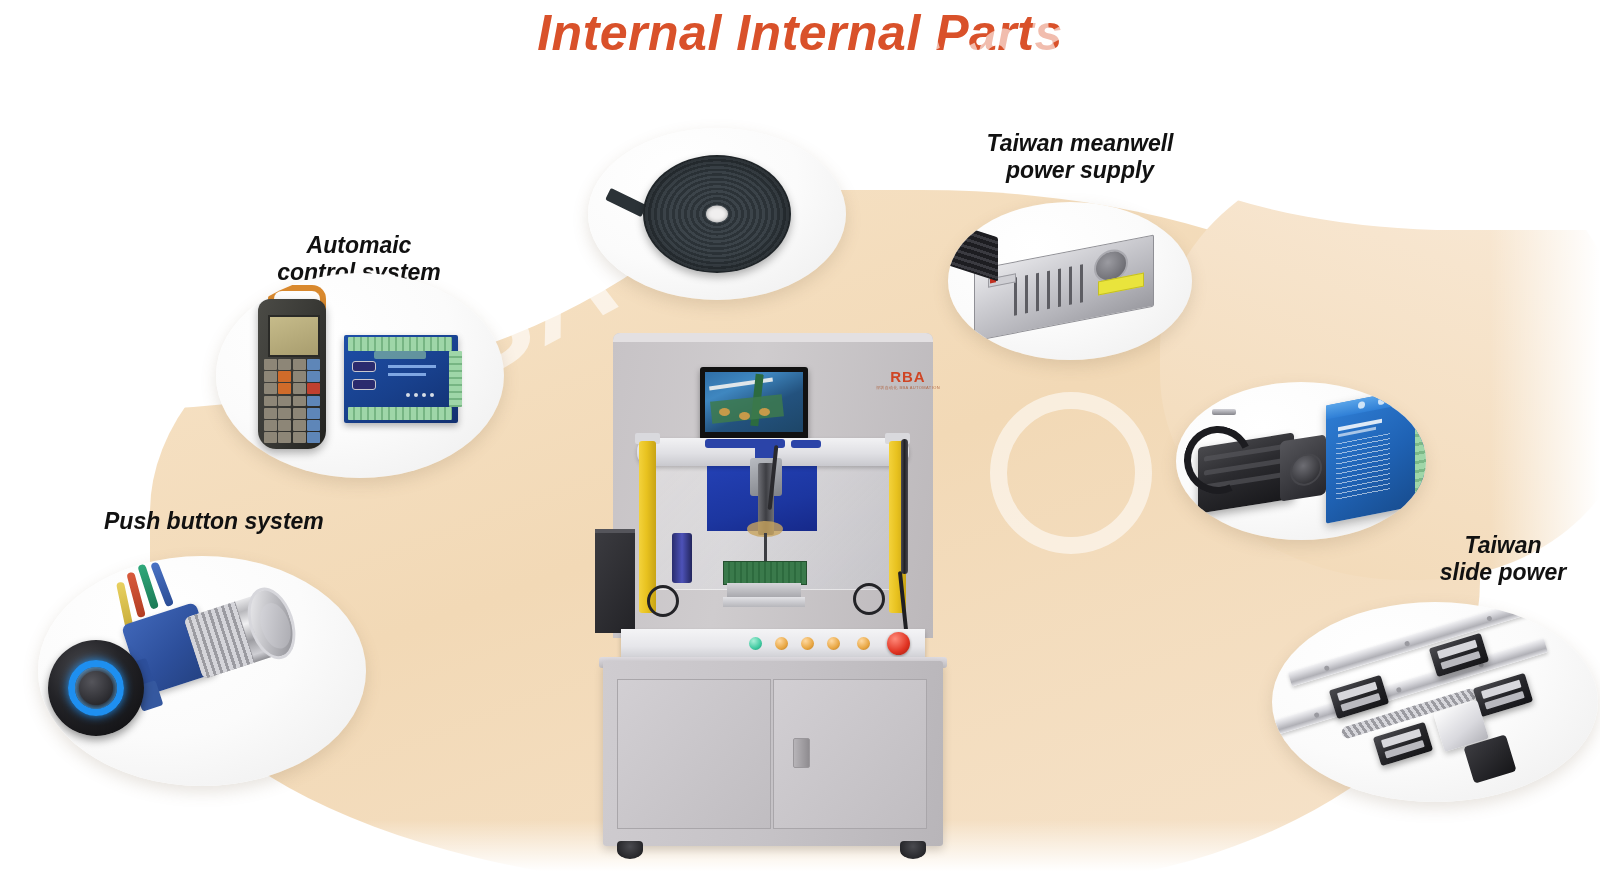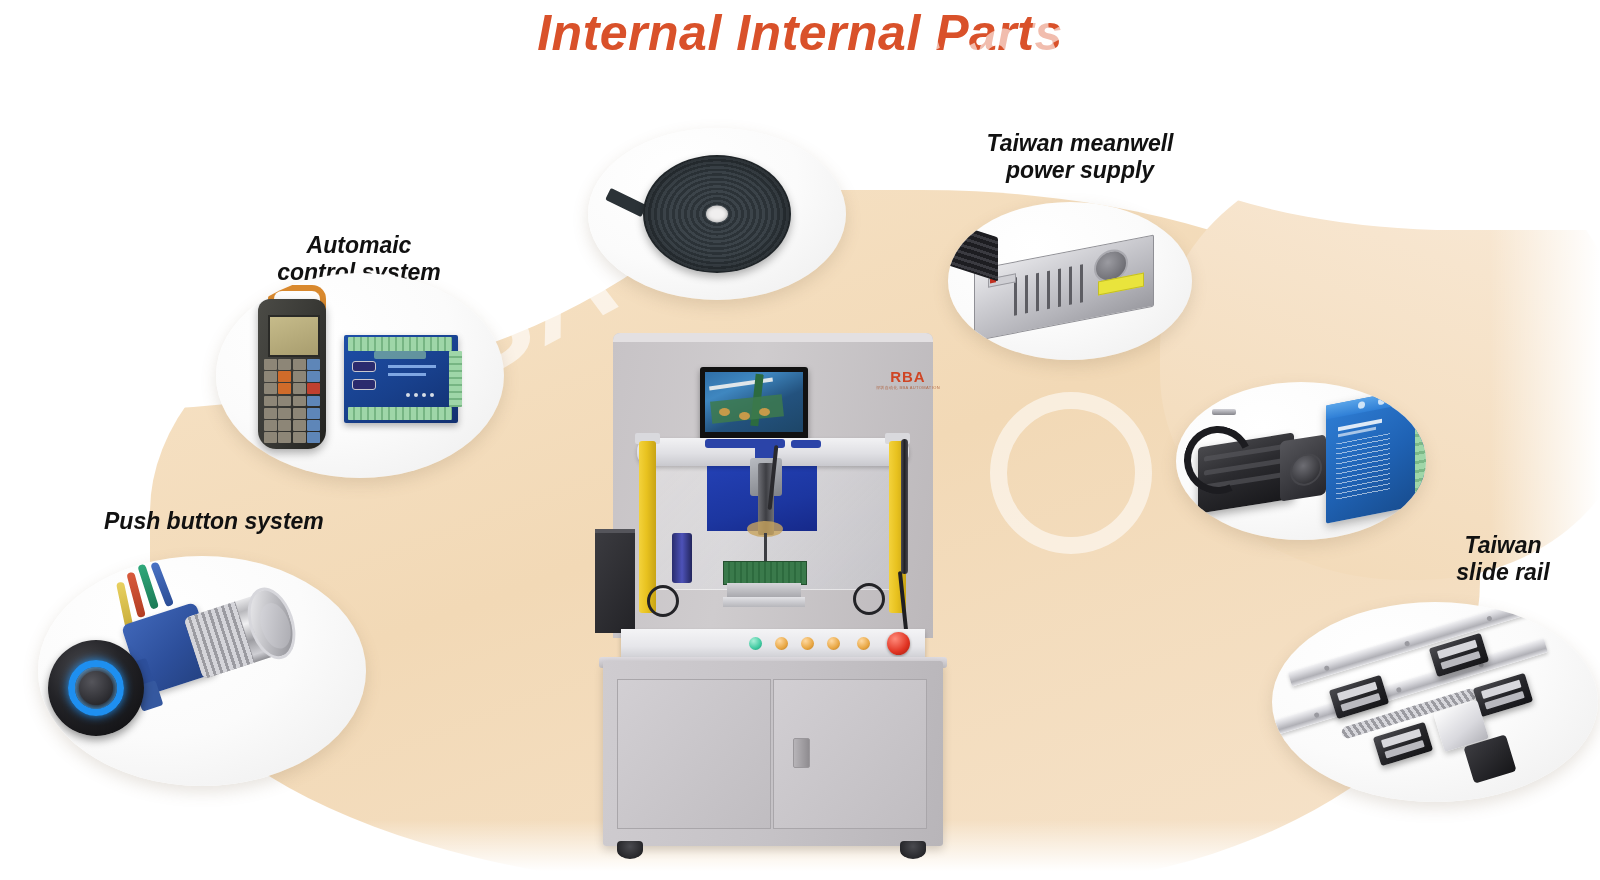--- a/index.html
+++ b/index.html
@@ -609,21 +609,21 @@
         </div>
       </div>
       <div class="pbs-led">
         <div class="pbs-led-ring"></div>
         <div class="pbs-led-core"></div>
       </div>
     </div>
   </div>
 
   <div class="label" style="left:1418px;top:532px;width:170px;text-align:center;">Taiwan
-slide rail</div>
+slide power</div>
   <div class="oval" style="left:1272px;top:602px;width:326px;height:200px;">
     <div class="oval-inner">
 
       <div class="rail" style="left:18px;top:70px;width:290px;transform:rotate(-17deg);transform-origin:left center;">
         <div class="rail-dot" style="left:36px;"></div>
         <div class="rail-dot" style="left:120px;"></div>
         <div class="rail-dot" style="left:206px;"></div>
         <div class="rail-dot" style="left:270px;"></div>
       </div>
 

